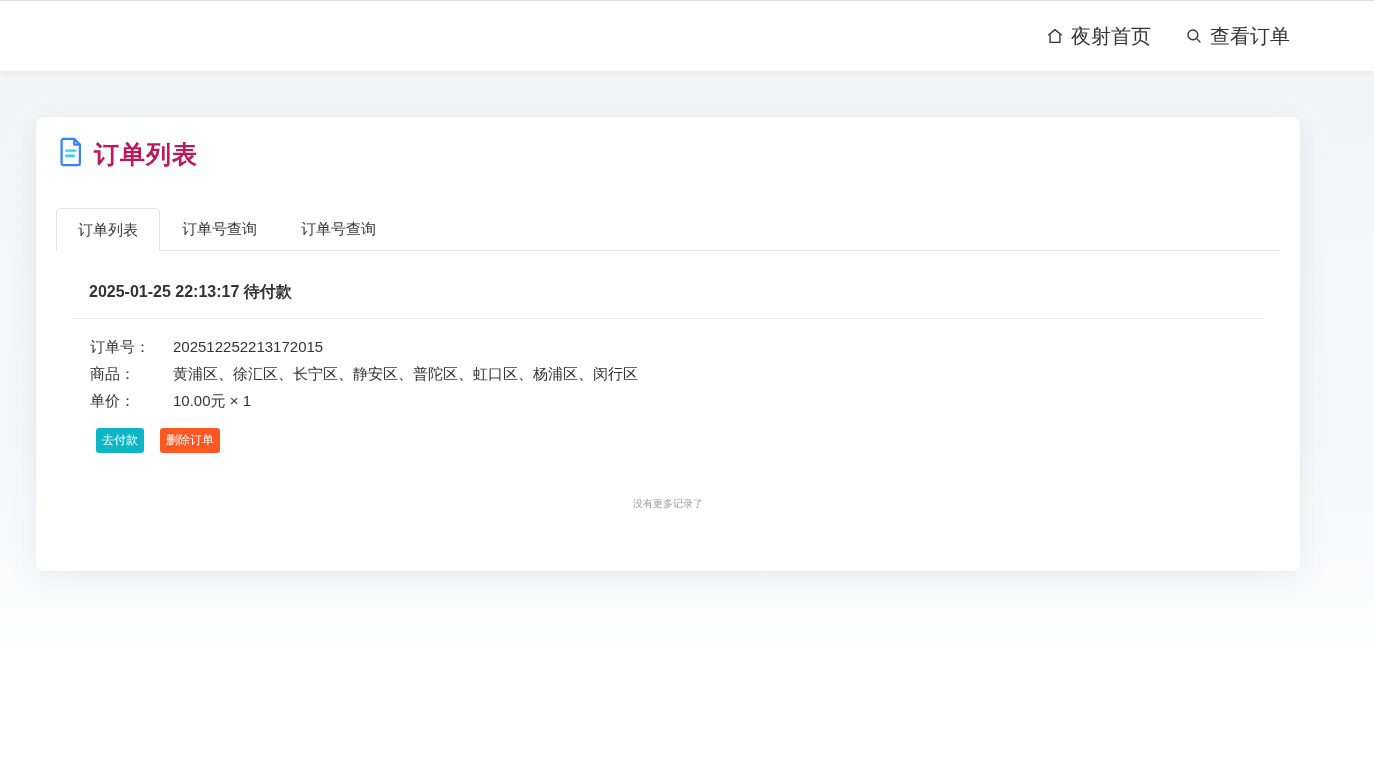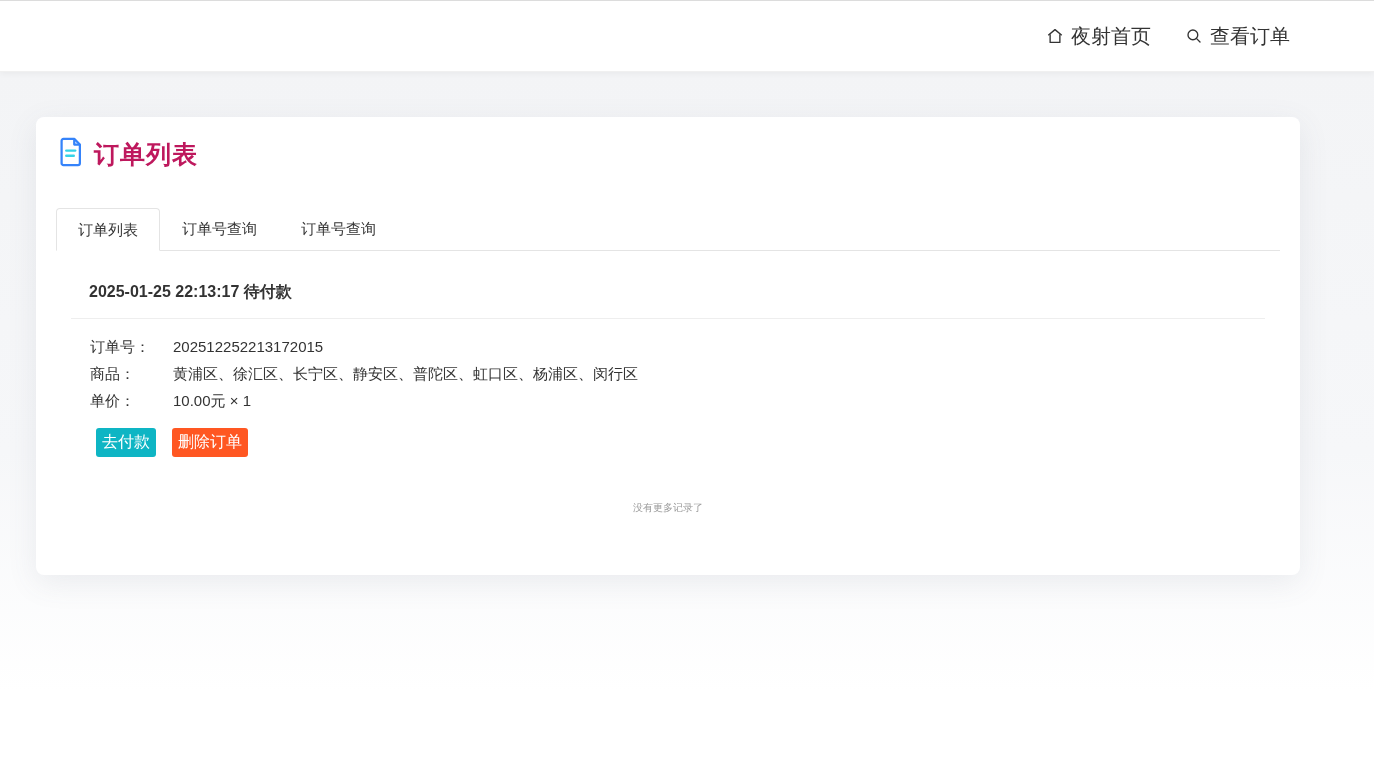--- a/index.html
+++ b/index.html
@@ -120,21 +120,21 @@
   .field-value { flex: 1; }
   .order-actions {
     padding: 11px 0 0 25px;
     display: flex;
     gap: 16px;
   }
   .btn {
     display: inline-block;
     border: none;
     color: #ffffff;
-    font-size: 16px;
+    font-size: 12px;
     line-height: 1;
     padding: 6px 6px 7px 6px;
     border-radius: 3px;
     cursor: pointer;
     font-family: Liberation Sans, sans-serif;
   }
   .no-more {
     margin-top: 44px;
     text-align: center;
     font-size: 10px;

